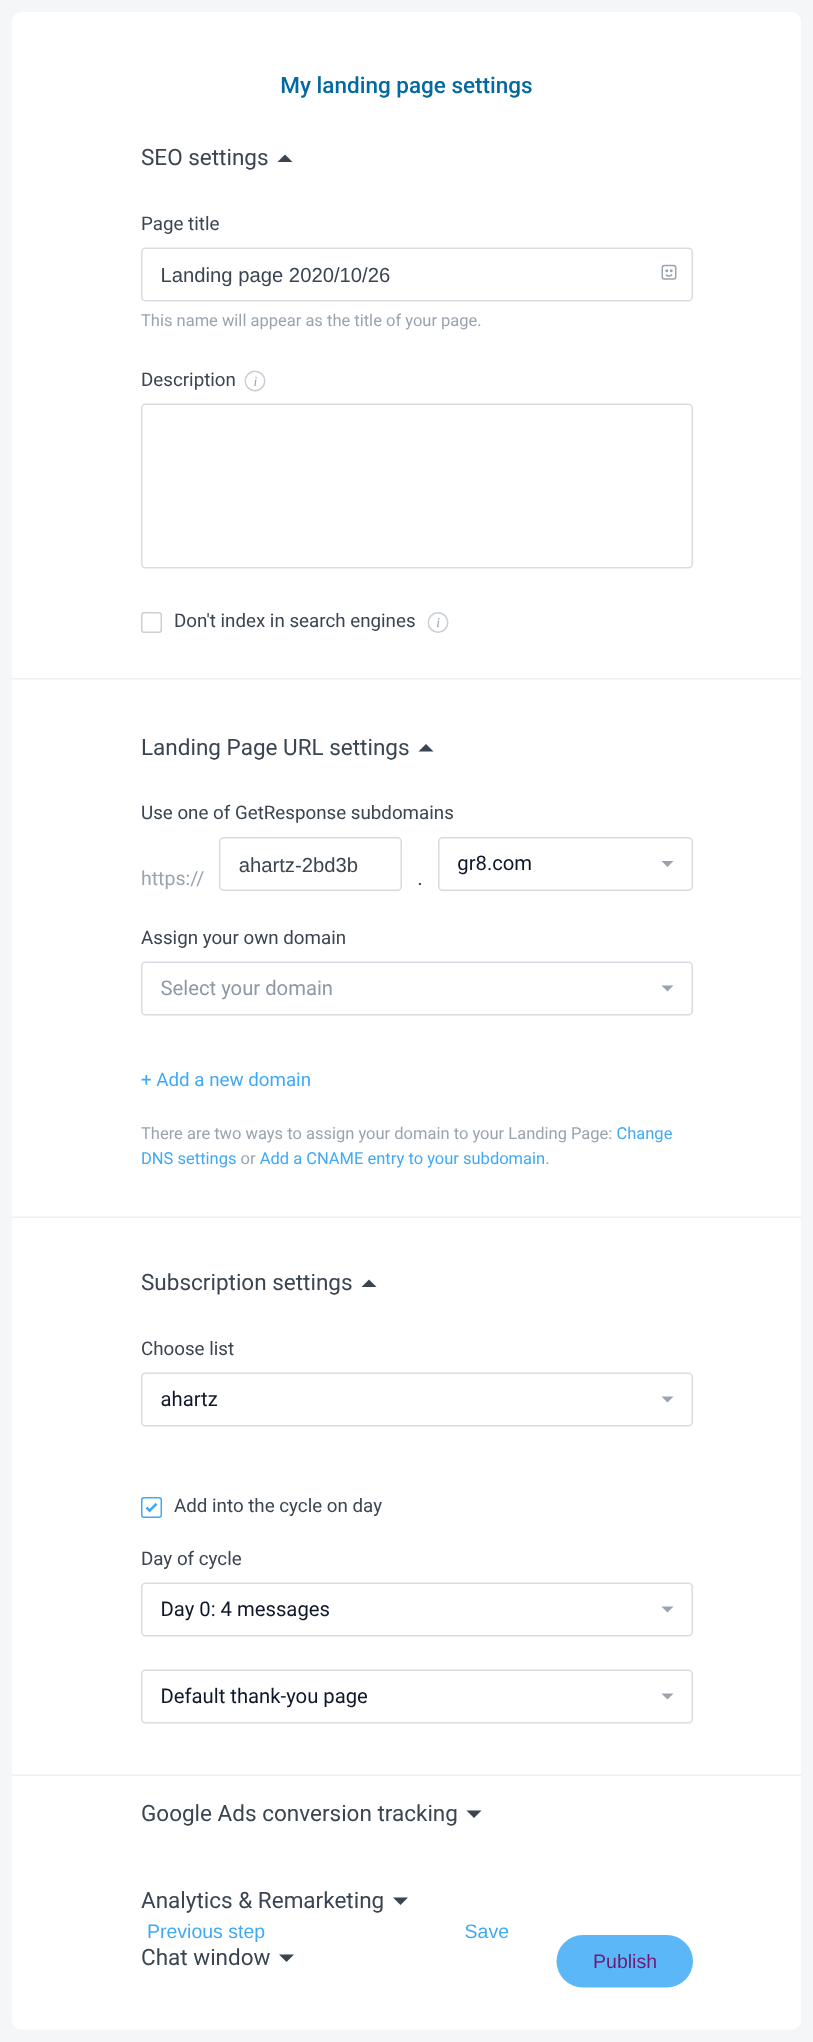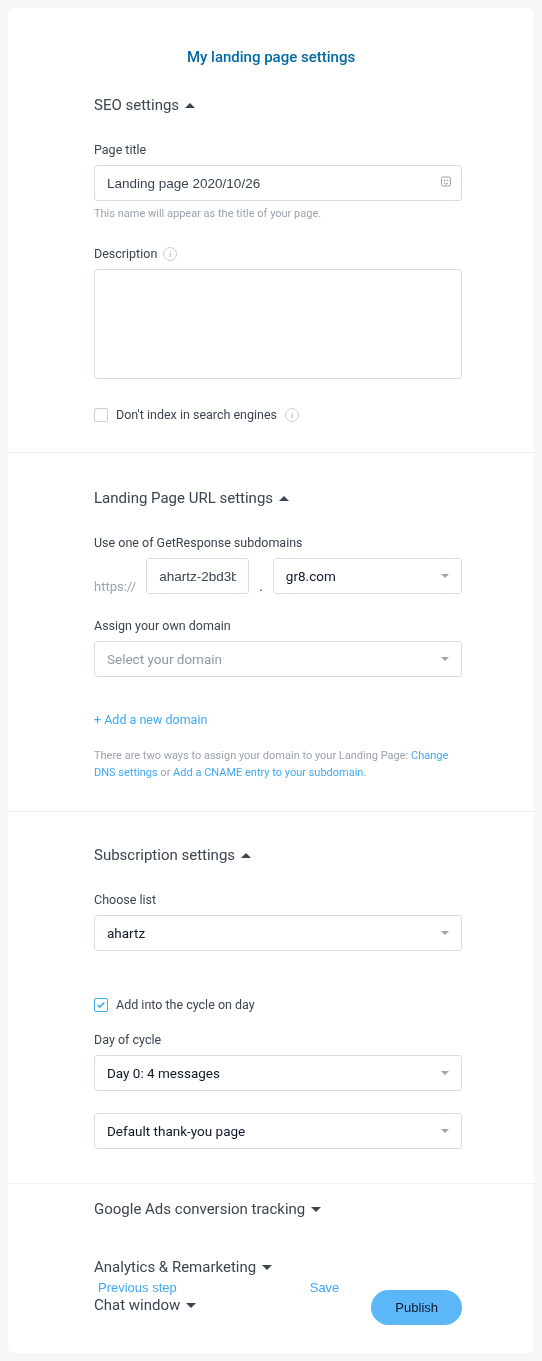--- a/index.html
+++ b/index.html
@@ -225,21 +225,21 @@
       background: none;
       border: none;
       color: #3fa9f5;
       font-size: 13px;
       cursor: pointer;
       padding: 8px 4px;
     }
     .btn-primary {
       background: #5bb7f7;
       border: none;
-      color: #0f172a;
+      color: #701a75;
       font-size: 13px;
       padding: 10px 24px;
       border-radius: 20px;
       cursor: pointer;
       margin-top: 41px;
     }
     .spacer { flex: 1; }
     .input-with-icon {
       position: relative;
     }
@@ -313,21 +313,21 @@
         <span>Landing Page URL settings</span>
         <span class="caret-up"></span>
       </div>
 
       <div style="height:28px"></div>
 
       <div class="field-label">Use one of GetResponse subdomains</div>
 
       <div class="subdomain-row">
         <span class="protocol">https://</span>
-        <input class="text-input" style="width: 103px;" value="ahartz-2bd3b">
+        <input class="text-input" style="width: 122px;" value="ahartz-2bd3b">
         <span class="dot-sep">.</span>
         <div class="select" style="flex:1">
           <span>gr8.com</span>
           <span class="caret-down"></span>
         </div>
       </div>
 
       <div style="height:24px"></div>
 
       <div class="field-label">Assign your own domain</div>

